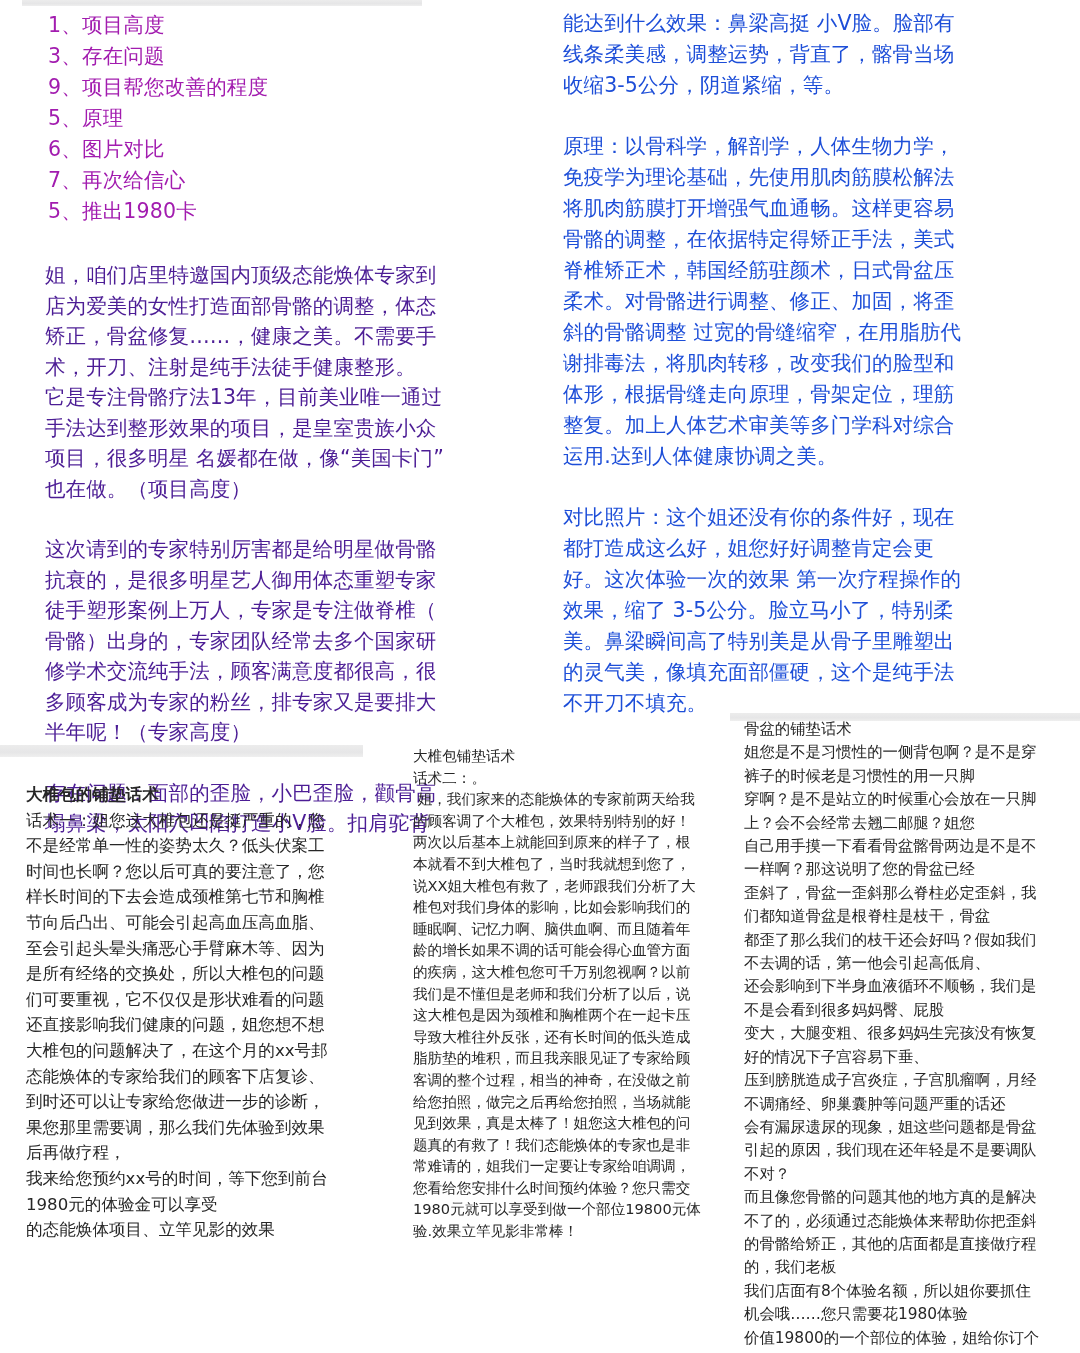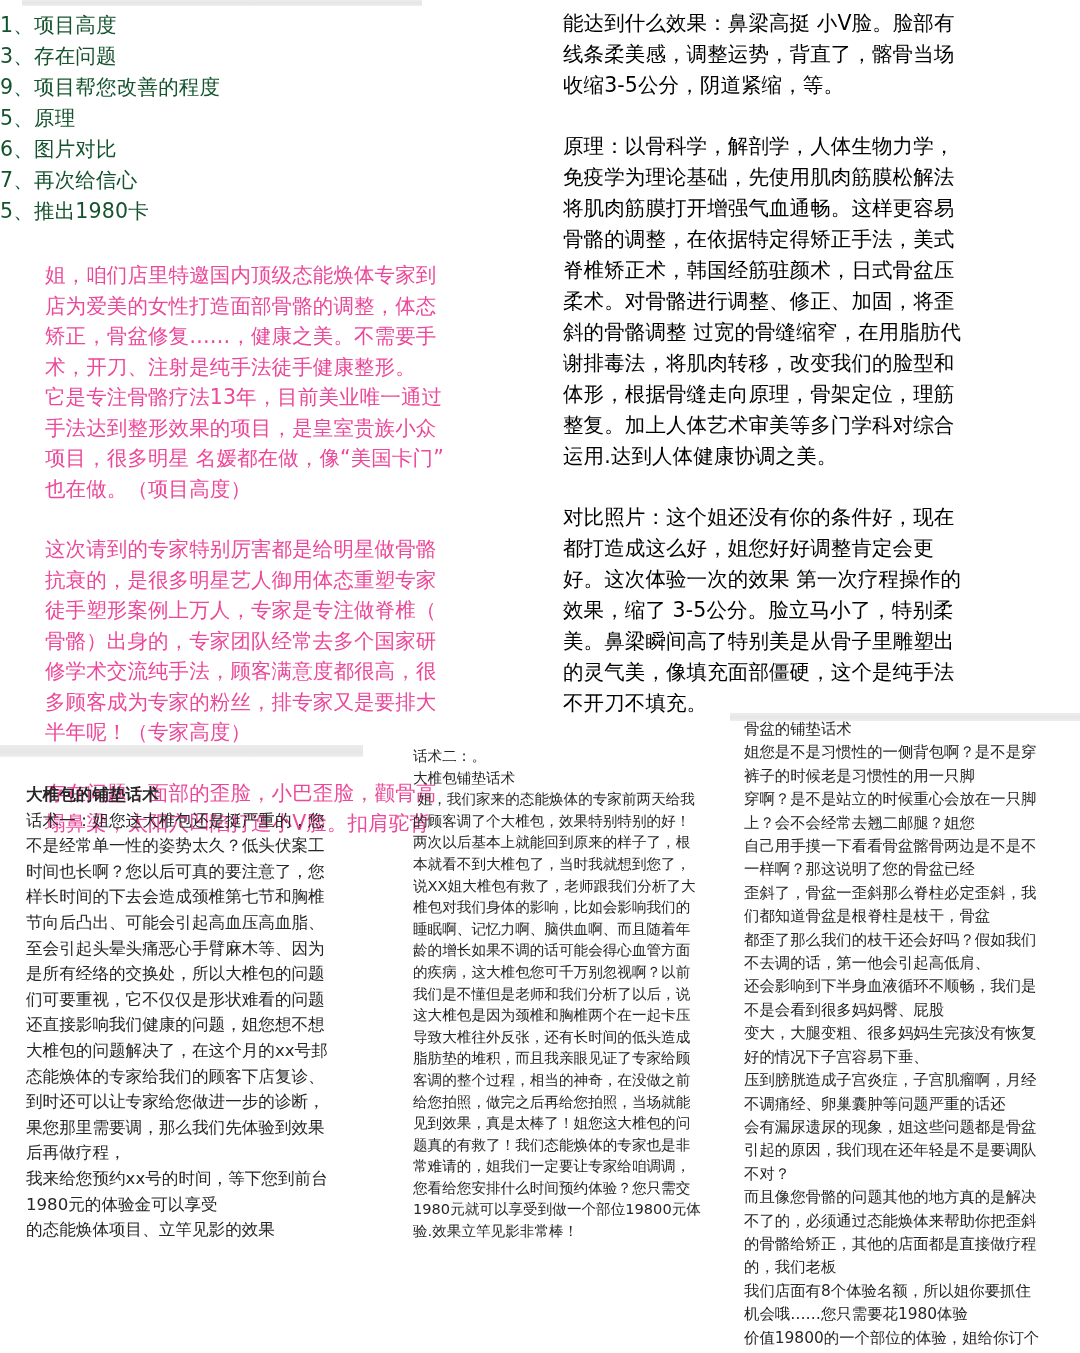--- a/index.html
+++ b/index.html
@@ -41,37 +41,38 @@
   }
   .top-col-right {
     left: 555px;
     top: 0px;
     width: 470px;
   }
   .t-list {
     font-size: 20.5px;
     line-height: 31px;
     letter-spacing: 0.2px;
-    color: #14532d;
+    padding-left: 48px;
+    color: #a21caf;
   }
   .t-body {
     font-size: 20.5px;
     line-height: 30.5px;
     letter-spacing: 0.1px;
     padding-left: 45px;
     padding-right: 8px;
-    color: #ec4899;
+    color: #4c1d95;
   }
   .t-body-right {
     font-size: 20.5px;
     line-height: 31px;
     letter-spacing: 0.1px;
     padding-left: 8px;
     padding-right: 10px;
-    color: #000000;
+    color: #1d4ed8;
   }
   .gap-sm { height: 30px; }
   .gap-md { height: 33px; }
 
   
   .b-col {
     position: absolute;
     box-sizing: border-box;
   }
   .b-left {
@@ -196,22 +197,22 @@
 态能焕体的专家给我们的顾客下店复诊、
 到时还可以让专家给您做进一步的诊断，
 果您那里需要调，那么我们先体验到效果
 后再做疗程，
 我来给您预约xx号的时间，等下您到前台
 1980元的体验金可以享受
 的态能焕体项目、立竿见影的效果</div>
 </div>
 
 <div class="b-col b-mid">
+  <div class="para">大椎包铺垫话术</div>
   <div class="para">话术二：。</div>
-  <div class="para">大椎包铺垫话术</div>
   <div class="para"> 姐，我们家来的态能焕体的专家前两天给我
 的顾客调了个大椎包，效果特别特别的好！
 两次以后基本上就能回到原来的样子了，根
 本就看不到大椎包了，当时我就想到您了，
 说XX姐大椎包有救了，老师跟我们分析了大
 椎包对我们身体的影响，比如会影响我们的
 睡眠啊、记忆力啊、脑供血啊、而且随着年
 龄的增长如果不调的话可能会得心血管方面
 的疾病，这大椎包您可千万别忽视啊？以前
 我们是不懂但是老师和我们分析了以后，说

